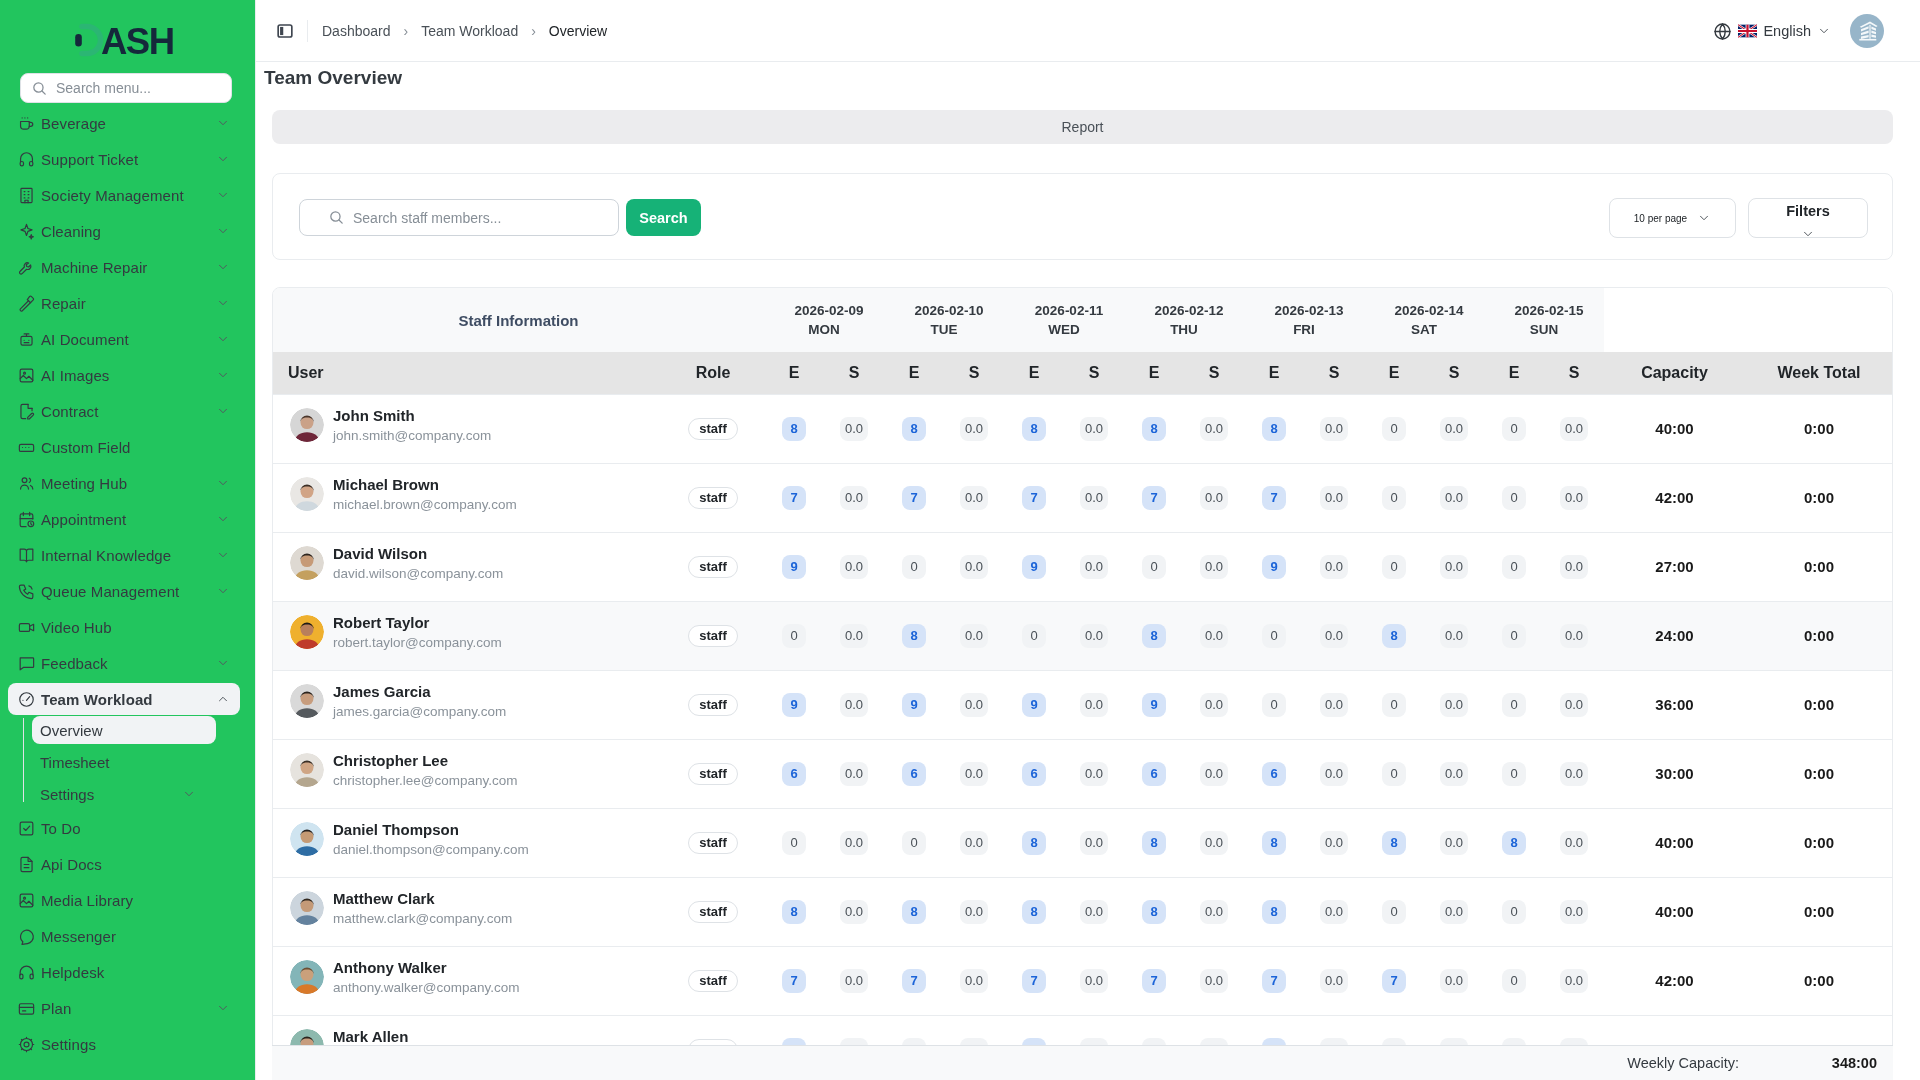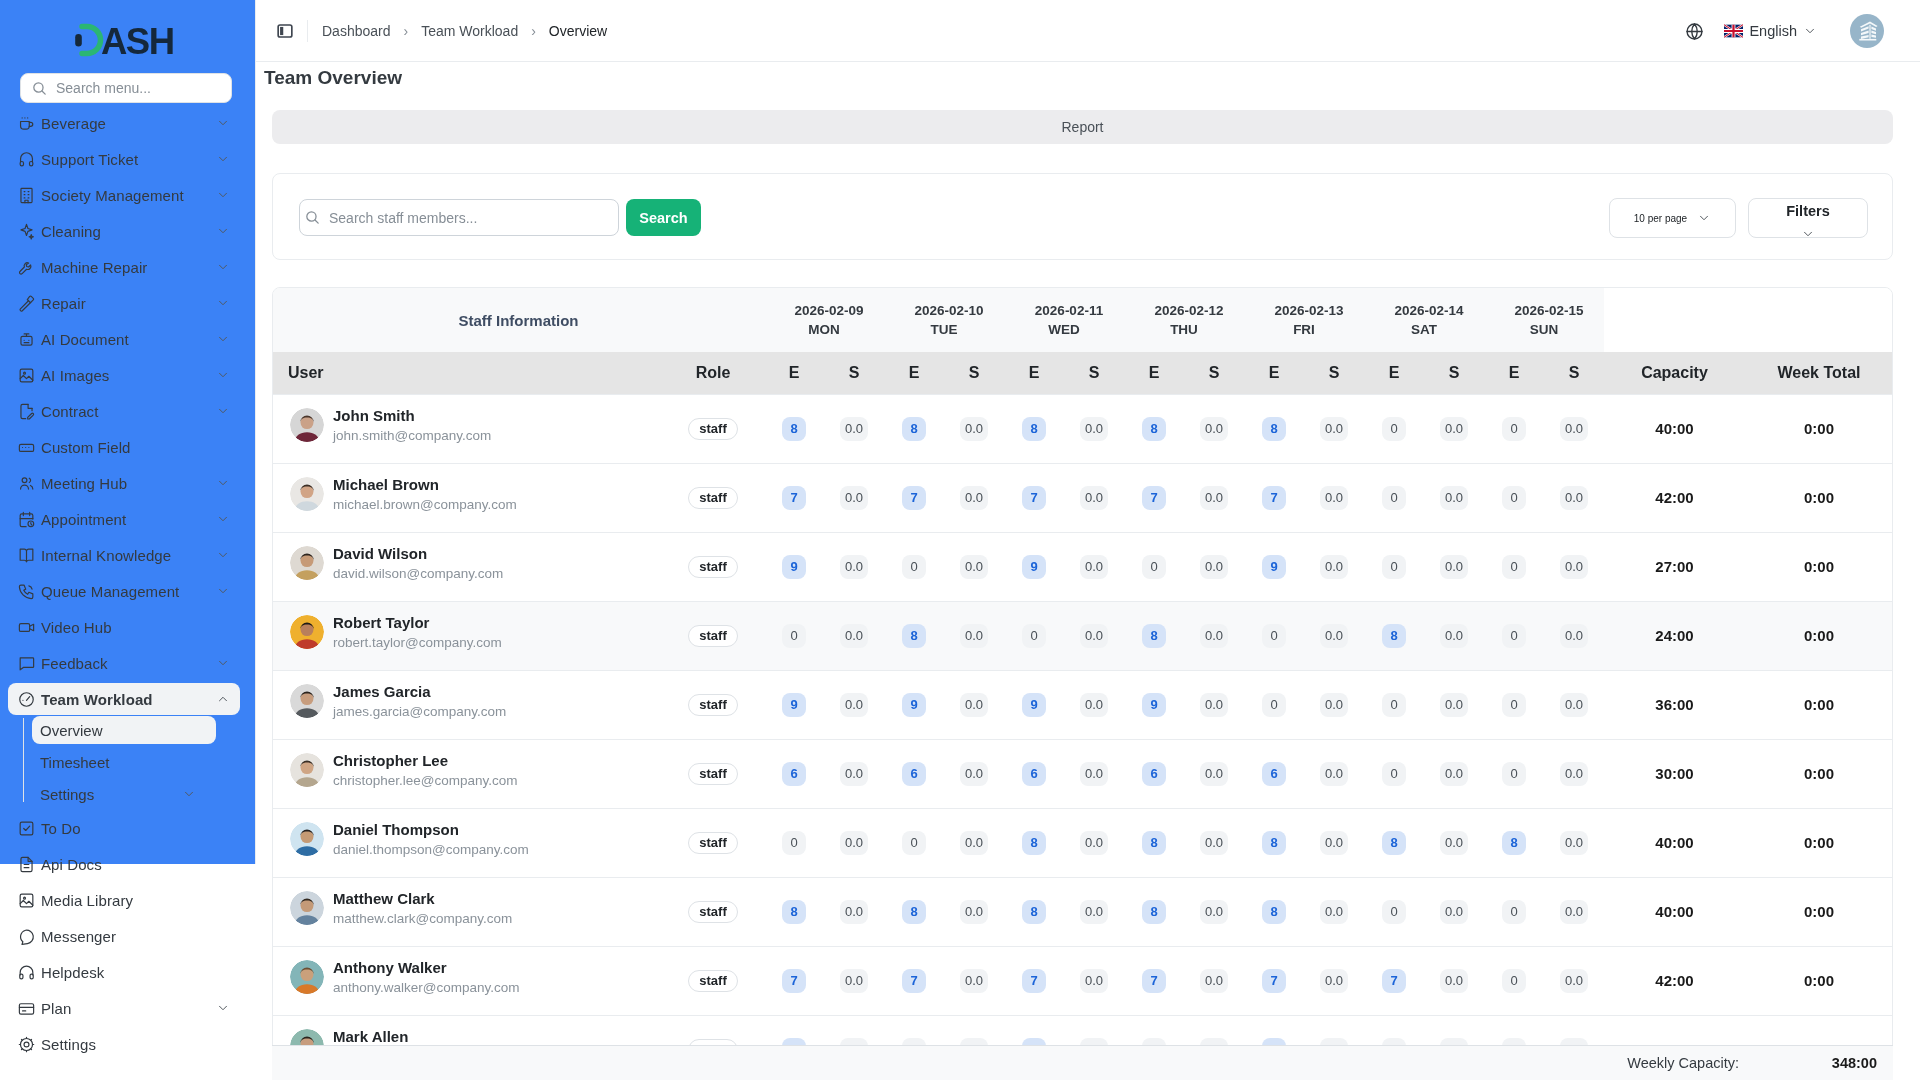--- a/index.html
+++ b/index.html
@@ -1,18 +1,18 @@
 <!DOCTYPE html>
 <html><head><meta charset="utf-8">
 <style>
 * { margin:0; padding:0; box-sizing:border-box; }
 html,body { width:1920px; height:1080px; overflow:hidden;
   font-family:"Liberation Sans", sans-serif; background:#fff; color:#212529; }
-.sidebar { position:absolute; left:0; top:0; width:256px; height:864px;
-  background:#3b82f6; border-right:1px solid #e9ecef; z-index:30; }
+.sidebar { position:absolute; left:0; top:0; width:256px; height:1080px;
+  background:#22c55e; border-right:1px solid #e9ecef; z-index:30; }
 .logo { position:absolute; left:72px; top:20px; }
 .s-search { position:absolute; left:20px; top:73px; width:212px; height:30px;
   border:1px solid #dee2e6; border-radius:8px; display:flex; align-items:center;
   padding-left:10px; gap:8px; color:#868e96; font-size:14px; background:#fff; }
 .menu { position:absolute; left:0; top:103px; width:256px; }
 .mi { height:32px; margin:4px 16px 0 8px; display:flex; align-items:center;
   padding:0 10px 0 9px; border-radius:8px; font-size:15px; color:#343a40; }
 .mi.active { background:#f1f3f5; font-weight:bold; }
 .mic { width:19px; height:19px; margin-right:5px; display:flex; align-items:center; }
 .mil { flex:1; letter-spacing:0.1px; }
@@ -22,35 +22,35 @@
 .smi { height:28px; margin:4px 40px 0 32px; display:flex; align-items:center;
   padding:0 8px; border-radius:8px; font-size:15px; color:#343a40; }
 .smi-active { background:#f1f3f5; }
 .topbar { position:absolute; left:256px; top:0; width:1664px; height:62px;
   background:#fff; border-bottom:1px solid #e9ecef; }
 .tb-left { position:absolute; left:19px; top:0; height:62px; display:flex; align-items:center; }
 .tb-sep { width:1px; height:22px; background:#e9ecef; margin:0 14px 0 12px; }
 .crumbs { display:flex; align-items:center; font-size:14px; color:#495057; gap:13px; }
 .crumbs .sep { color:#868e96; font-size:14px; }
 .crumbs .cur { color:#212529; }
-.tb-right { position:absolute; right:36px; top:0; height:62px; display:flex; align-items:center; gap:19px; }
+.tb-right { position:absolute; right:36px; top:0; height:62px; display:flex; align-items:center; gap:5px; }
 .lang { display:flex; align-items:center; gap:6px; font-size:14.5px; color:#343a40; margin-right:14px; }
 .content { position:absolute; left:256px; top:62px; width:1664px; height:1018px; background:#fff; }
 .h1 { position:absolute; left:8px; top:5px; font-size:19px; font-weight:bold; color:#343a40; }
 .tabs { position:absolute; left:16px; top:48px; width:1621px; height:34px;
   background:#ececee; border-radius:8px; display:flex; padding:2px; box-sizing:border-box; }
 .tab { flex:1; display:flex; align-items:center; justify-content:center;
   font-size:14px; color:#495057; }
 .tab.active { background:#fff; border:1px solid #dee2e6; border-radius:8px;
   color:#212529; font-weight:bold; }
 .fcard { position:absolute; left:16px; top:111px; width:1621px; height:87px;
   background:#fff; border:1px solid #e9ecef; border-radius:8px; }
 .finput { position:absolute; left:26px; top:25px; width:320px; height:37px;
   border:1px solid #ced4da; border-radius:8px; display:flex; align-items:center;
-  padding-left:4px; gap:8px; color:#868e96; font-size:14px; }
+  padding-left:28px; gap:8px; color:#868e96; font-size:14px; }
 .fbtn { position:absolute; left:353px; top:25px; width:75px; height:37px;
   background:#16b277; color:#fff; border-radius:8px; display:flex; align-items:center;
   justify-content:center; font-size:14.5px; font-weight:bold; }
 .perpage { position:absolute; right:156px; top:24px; width:127px; height:40px;
   border:1px solid #dee2e6; border-radius:8px; display:flex; align-items:center;
   justify-content:center; gap:10px; font-size:10px; color:#212529; }
 .filters { position:absolute; right:24px; top:24px; width:120px; height:40px;
   border:1px solid #dee2e6; border-radius:8px; display:flex; align-items:center;
   justify-content:center; gap:8px; font-size:14.5px; color:#212529; font-weight:bold;flex-direction:column;}
 .tcard { position:absolute; left:16px; top:225px; width:1621px; height:793px;

